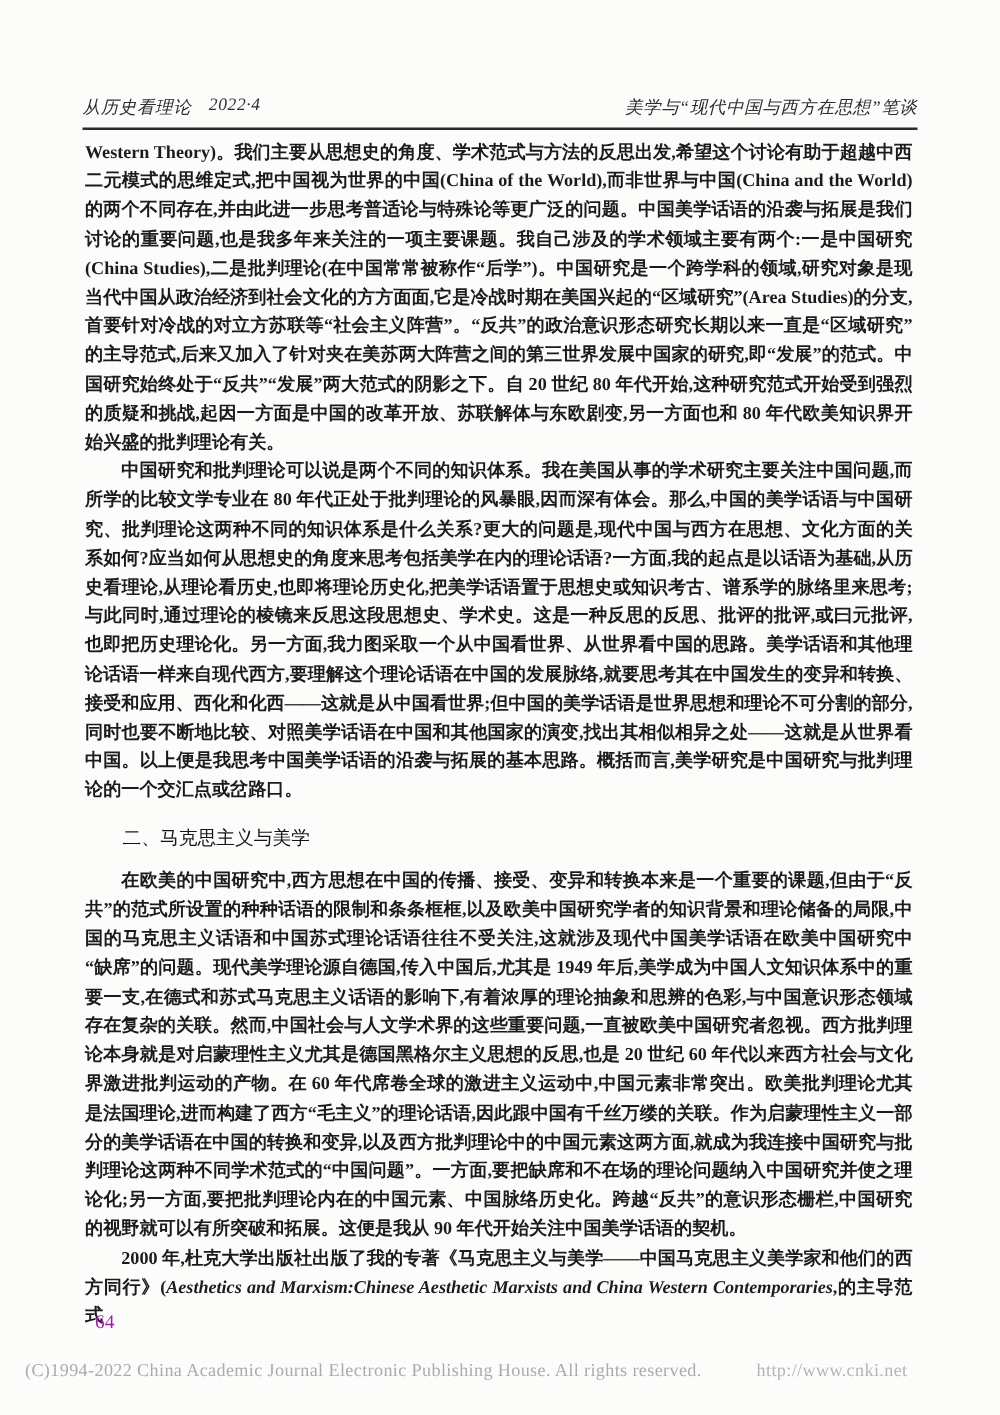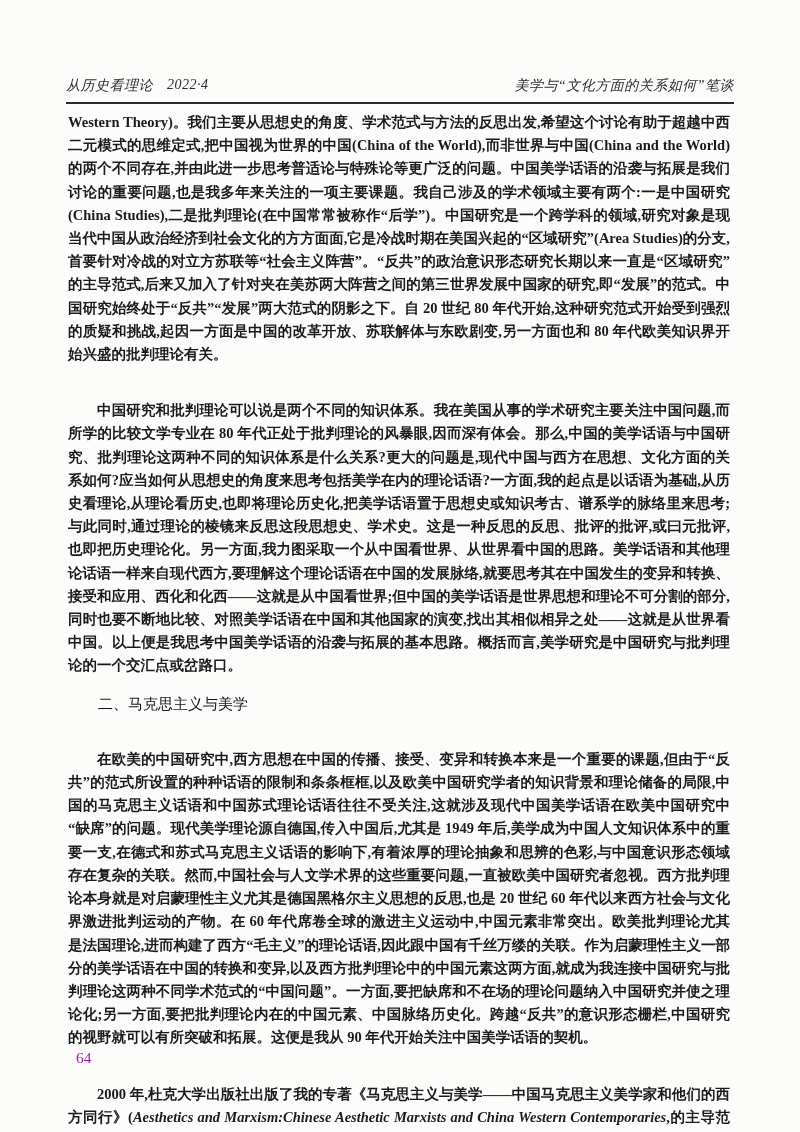--- a/index.html
+++ b/index.html
@@ -40,21 +40,21 @@
     top: 111px;
     left: 68px;
     width: 662px;
     font-size: 14.5px;
     line-height: 23.2px;
     text-align: justify;
     text-justify: inter-ideograph;
     color: #1b1b1b;
   }
   .page-body p { margin: 0; font-weight: bold; }
-  .page-body p.indented { text-indent: 2em; margin-top: 33px; }
+  .page-body p.indented { text-indent: 2em; }
   .section-heading {
     font-family: "Liberation Sans", "DejaVu Sans", sans-serif;
     font-weight: normal;
     font-size: 15px;
     line-height: 23.2px;
     margin: 14px 0 12px 0;
     padding-left: 2em;
     color: #141414;
   }
   .book-title-en { font-style: italic; }
@@ -82,27 +82,31 @@
 </head>
 <body>
 
 <div class="sheet">
 
   <div class="running-header">
     <span class="journal-block">
       <span>从历史看理论</span>
       <span>2022·4</span>
     </span>
-    <span>美学与“文化方面的关系如何”笔谈</span>
+    <span>美学与“现代中国与西方在思想”笔谈</span>
   </div>
 
   <div class="page-body">
     <p>Western Theory)。我们主要从思想史的角度、学术范式与方法的反思出发,希望这个讨论有助于超越中西二元模式的思维定式,把中国视为世界的中国(China of the World),而非世界与中国(China and the World)的两个不同存在,并由此进一步思考普适论与特殊论等更广泛的问题。中国美学话语的沿袭与拓展是我们讨论的重要问题,也是我多年来关注的一项主要课题。我自己涉及的学术领域主要有两个:一是中国研究(China Studies),二是批判理论(在中国常常被称作“后学”)。中国研究是一个跨学科的领域,研究对象是现当代中国从政治经济到社会文化的方方面面,它是冷战时期在美国兴起的“区域研究”(Area Studies)的分支,首要针对冷战的对立方苏联等“社会主义阵营”。“反共”的政治意识形态研究长期以来一直是“区域研究”的主导范式,后来又加入了针对夹在美苏两大阵营之间的第三世界发展中国家的研究,即“发展”的范式。中国研究始终处于“反共”“发展”两大范式的阴影之下。自 20 世纪 80 年代开始,这种研究范式开始受到强烈的质疑和挑战,起因一方面是中国的改革开放、苏联解体与东欧剧变,另一方面也和 80 年代欧美知识界开始兴盛的批判理论有关。</p>
     <p class="indented">中国研究和批判理论可以说是两个不同的知识体系。我在美国从事的学术研究主要关注中国问题,而所学的比较文学专业在 80 年代正处于批判理论的风暴眼,因而深有体会。那么,中国的美学话语与中国研究、批判理论这两种不同的知识体系是什么关系?更大的问题是,现代中国与西方在思想、文化方面的关系如何?应当如何从思想史的角度来思考包括美学在内的理论话语?一方面,我的起点是以话语为基础,从历史看理论,从理论看历史,也即将理论历史化,把美学话语置于思想史或知识考古、谱系学的脉络里来思考;与此同时,通过理论的棱镜来反思这段思想史、学术史。这是一种反思的反思、批评的批评,或曰元批评,也即把历史理论化。另一方面,我力图采取一个从中国看世界、从世界看中国的思路。美学话语和其他理论话语一样来自现代西方,要理解这个理论话语在中国的发展脉络,就要思考其在中国发生的变异和转换、接受和应用、西化和化西——这就是从中国看世界;但中国的美学话语是世界思想和理论不可分割的部分,同时也要不断地比较、对照美学话语在中国和其他国家的演变,找出其相似相异之处——这就是从世界看中国。以上便是我思考中国美学话语的沿袭与拓展的基本思路。概括而言,美学研究是中国研究与批判理论的一个交汇点或岔路口。</p>
     <h2 class="section-heading">二、马克思主义与美学</h2>
     <p class="indented">在欧美的中国研究中,西方思想在中国的传播、接受、变异和转换本来是一个重要的课题,但由于“反共”的范式所设置的种种话语的限制和条条框框,以及欧美中国研究学者的知识背景和理论储备的局限,中国的马克思主义话语和中国苏式理论话语往往不受关注,这就涉及现代中国美学话语在欧美中国研究中“缺席”的问题。现代美学理论源自德国,传入中国后,尤其是 1949 年后,美学成为中国人文知识体系中的重要一支,在德式和苏式马克思主义话语的影响下,有着浓厚的理论抽象和思辨的色彩,与中国意识形态领域存在复杂的关联。然而,中国社会与人文学术界的这些重要问题,一直被欧美中国研究者忽视。西方批判理论本身就是对启蒙理性主义尤其是德国黑格尔主义思想的反思,也是 20 世纪 60 年代以来西方社会与文化界激进批判运动的产物。在 60 年代席卷全球的激进主义运动中,中国元素非常突出。欧美批判理论尤其是法国理论,进而构建了西方“毛主义”的理论话语,因此跟中国有千丝万缕的关联。作为启蒙理性主义一部分的美学话语在中国的转换和变异,以及西方批判理论中的中国元素这两方面,就成为我连接中国研究与批判理论这两种不同学术范式的“中国问题”。一方面,要把缺席和不在场的理论问题纳入中国研究并使之理论化;另一方面,要把批判理论内在的中国元素、中国脉络历史化。跨越“反共”的意识形态栅栏,中国研究的视野就可以有所突破和拓展。这便是我从 90 年代开始关注中国美学话语的契机。</p>
     <p class="indented"><span>2000 年,杜克大学出版社出版了我的专著《马克思主义与美学——中国马克思主义美学家和他们的西方同行》(</span><em class="book-title-en">Aesthetics and Marxism:Chinese Aesthetic Marxists and China Western Contemporaries</em><span>,的主导范式</span></p>
   </div>
 
   <div class="page-number">64</div>
 
+  <div class="copyright-footer">
+    <span>(C)1994-2022 China Academic Journal Electronic Publishing House. All rights reserved.</span>
+    <span class="cnki-url">http://www.cnki.net</span>
+  </div>
 
 </div>
 
 </body></html>

